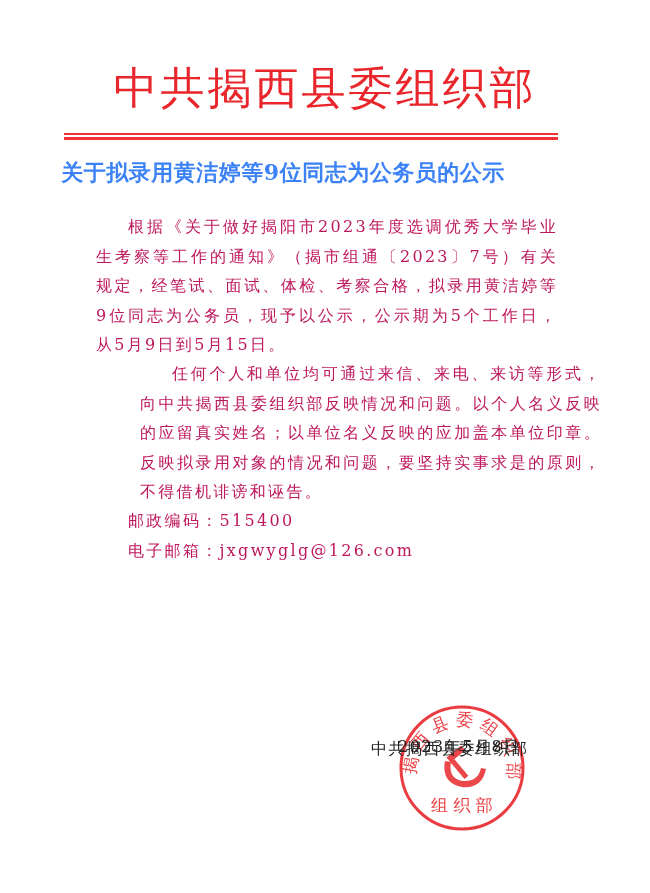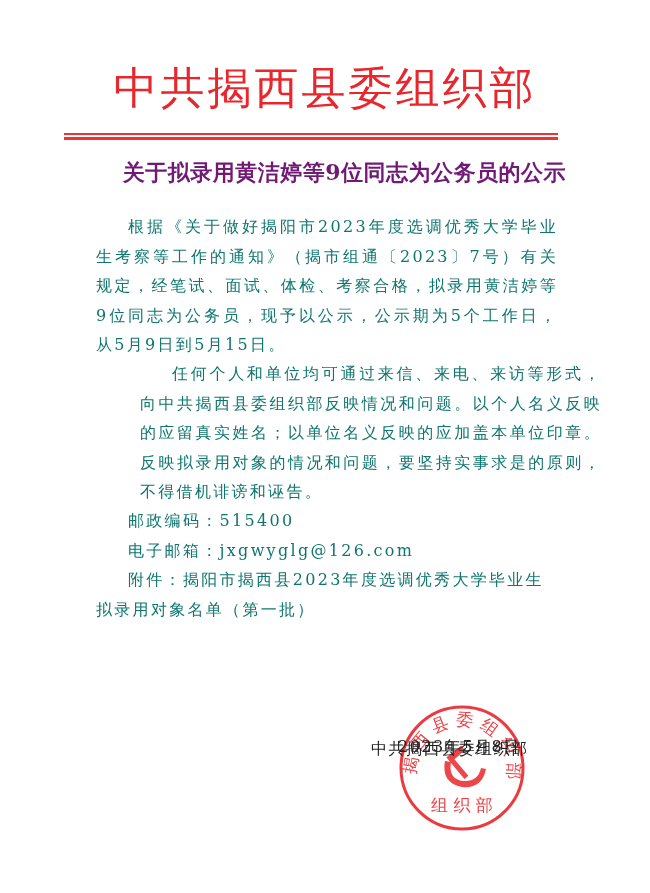--- a/index.html
+++ b/index.html
@@ -4,24 +4,24 @@
 <style>
   html, body { margin:0; padding:0; }
   body { width:650px; height:893px; background:#ffffff; position:relative; overflow:hidden;
          font-family:"DejaVu Serif","Liberation Serif",serif; color:#222; }
   .masthead { position:absolute; left:0; top:62px; width:650px; text-align:center;
               color:#e8262b; font-size:44px; letter-spacing:3px; line-height:52px;
               font-family:"DejaVu Sans","Liberation Sans",sans-serif; font-weight:normal; }
   .rule { position:absolute; left:64px; width:494px; background:#ee3236; }
   .rule.r1 { top:133px; height:2px; }
   .rule.r2 { top:137px; height:3px; }
-  .title { position:absolute; left:0; top:158px; width:566px; text-align:right;
-           font-size:22px; font-weight:bold; color:#701a75; letter-spacing:0.5px;
+  .title { position:absolute; left:0; top:158px; width:566px; text-align:center;
+           font-size:22px; font-weight:bold; color:#3b82f6; letter-spacing:0.5px;
            font-family:"DejaVu Serif","Liberation Serif",serif; }
-  .body { position:absolute; left:96px; width:462px; font-size:16px; color:#0f766e;
+  .body { position:absolute; left:96px; width:462px; font-size:16px; color:#be185d;
           line-height:29.6px; letter-spacing:2.3px; }
   .para { text-indent:2em; margin:0; text-align:justify; }
   .p1 { top:212px; }
   .p2 { top:359px;margin-left:44px; }
   .p3 { top:506px; }
   .line { margin:0; text-indent:2em; }
   .sig { position:absolute; left:371px; width:200px; font-size:16px; color:#222; letter-spacing:1.5px; line-height:30px; }
   .sig1 { top:734px; }
   .sig2 { top:732px; left:398px; }
   .stamp { position:absolute; left:397px; top:703px; width:130px; height:130px; pointer-events:none; }
@@ -39,21 +39,20 @@
   <p class="para">根据《关于做好揭阳市2023年度选调优秀大学毕业生考察等工作的通知》（揭市组通〔2023〕7号）有关规定，经笔试、面试、体检、考察合格，拟录用黄洁婷等9位同志为公务员，现予以公示，公示期为5个工作日，从5月9日到5月15日。</p>
 </div>
 
 <div class="body p2">
   <p class="para">任何个人和单位均可通过来信、来电、来访等形式，向中共揭西县委组织部反映情况和问题。以个人名义反映的应留真实姓名；以单位名义反映的应加盖本单位印章。反映拟录用对象的情况和问题，要坚持实事求是的原则，不得借机诽谤和诬告。</p>
 </div>
 
 <div class="body p3">
   <p class="line"><span>邮政编码：</span><span>515400</span></p>
   <p class="line"><span>电子邮箱：</span><span>jxgwyglg@126.com</span></p>
-  <p class="line"><span>附件：</span><span>揭阳市揭西县2023年度选调优秀大学毕业生拟录用对象名单（第一批）</span></p>
 </div>
 
 <svg class="stamp" viewBox="0 0 130 130">
   <circle cx="65" cy="65" r="61" fill="none" stroke="#e8262b" stroke-width="3" opacity="0.9"></circle>
   <defs>
       <path id="ring" d="M 20 78 A 46 46 0 1 1 110 78"></path>
     </defs>
   <text font-size="17" fill="#e8262b" opacity="0.88" font-family="DejaVu Sans, sans-serif" letter-spacing="6">
     <textPath href="#ring" startOffset="4%">揭西县委组织部</textPath>
   </text>

